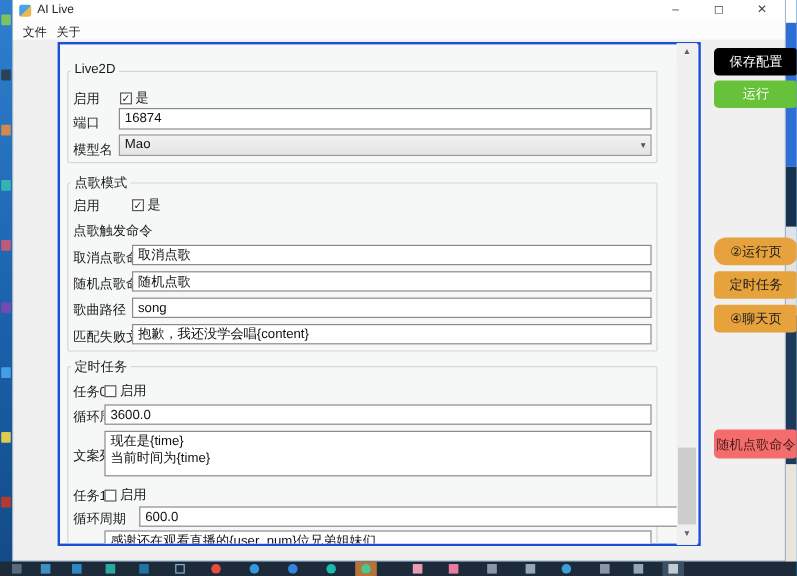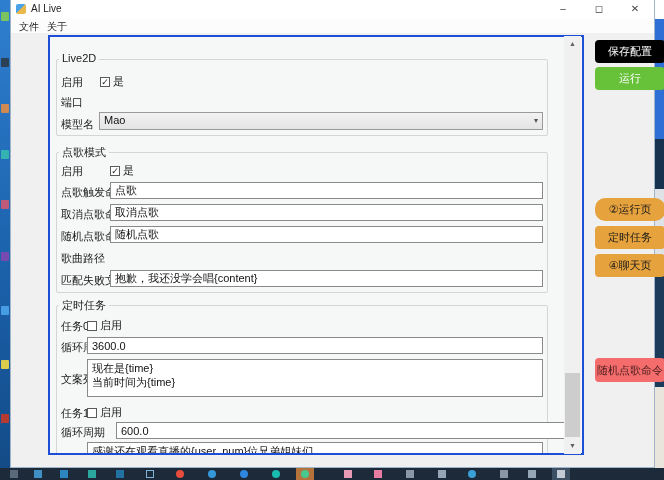--- a/index.html
+++ b/index.html
@@ -114,41 +114,42 @@
     <div class="panel">
 
       <div class="group" style="left:6px;top:22px;width:492px;height:77px"></div>
       <div class="group-label" style="left:9px;top:15px">Live2D</div>
       <div class="lbl" style="left:11px;top:38px">启用</div>
       <div class="checkrow" style="left:50px;top:37px">
         <span class="cbox">✓</span>
         <span>是</span>
       </div>
       <div class="lbl" style="left:11px;top:58px">端口</div>
+      <input class="tfield" style="left: 49px; top: 53px; width: 444px; height: 18px;" value="16874">
       <div class="lbl" style="left:11px;top:80px">模型名</div>
       <div class="combo" style="left:49px;top:75px;width:444px;height:18px">
         <span>Mao</span>
         <span class="arrow">▾</span>
       </div>
 
       <div class="group" style="left:6px;top:115px;width:492px;height:141px"></div>
       <div class="group-label" style="left:9px;top:108px">点歌模式</div>
       <div class="lbl" style="left:11px;top:127px">启用</div>
       <div class="checkrow" style="left:60px;top:126px">
         <span class="cbox">✓</span>
         <span>是</span>
       </div>
 
       <div class="lbl" style="left:11px;top:148px">点歌触发命令</div>
-      <input class="tfield" style="left: 60px; top: 145px; width: 433px; height: 17px;" value="点歌">
       <div class="lbl" style="left:11px;top:170px">取消点歌命令</div>
       <input class="tfield" style="left: 60px; top: 167px; width: 433px; height: 17px;" value="取消点歌">
       <div class="lbl" style="left:11px;top:192px">随机点歌命令</div>
       <input class="tfield" style="left: 60px; top: 189px; width: 433px; height: 17px;" value="随机点歌">
       <div class="lbl" style="left:11px;top:214px">歌曲路径</div>
+      <input class="tfield" style="left: 60px; top: 211px; width: 433px; height: 17px;" value="song">
       <div class="lbl" style="left:11px;top:236px">匹配失败文案</div>
       <input class="tfield" style="left: 60px; top: 233px; width: 433px; height: 17px;" value="抱歉，我还没学会唱{content}">
 
       <div class="group" style="left:6px;top:268px;width:492px;height:200px"></div>
       <div class="group-label" style="left:9px;top:261px">定时任务</div>
 
       <div class="lbl" style="left:11px;top:282px">任务0</div>
       <div class="checkrow" style="left:37px;top:281px">
         <span class="cbox"></span>
         <span>启用</span>

